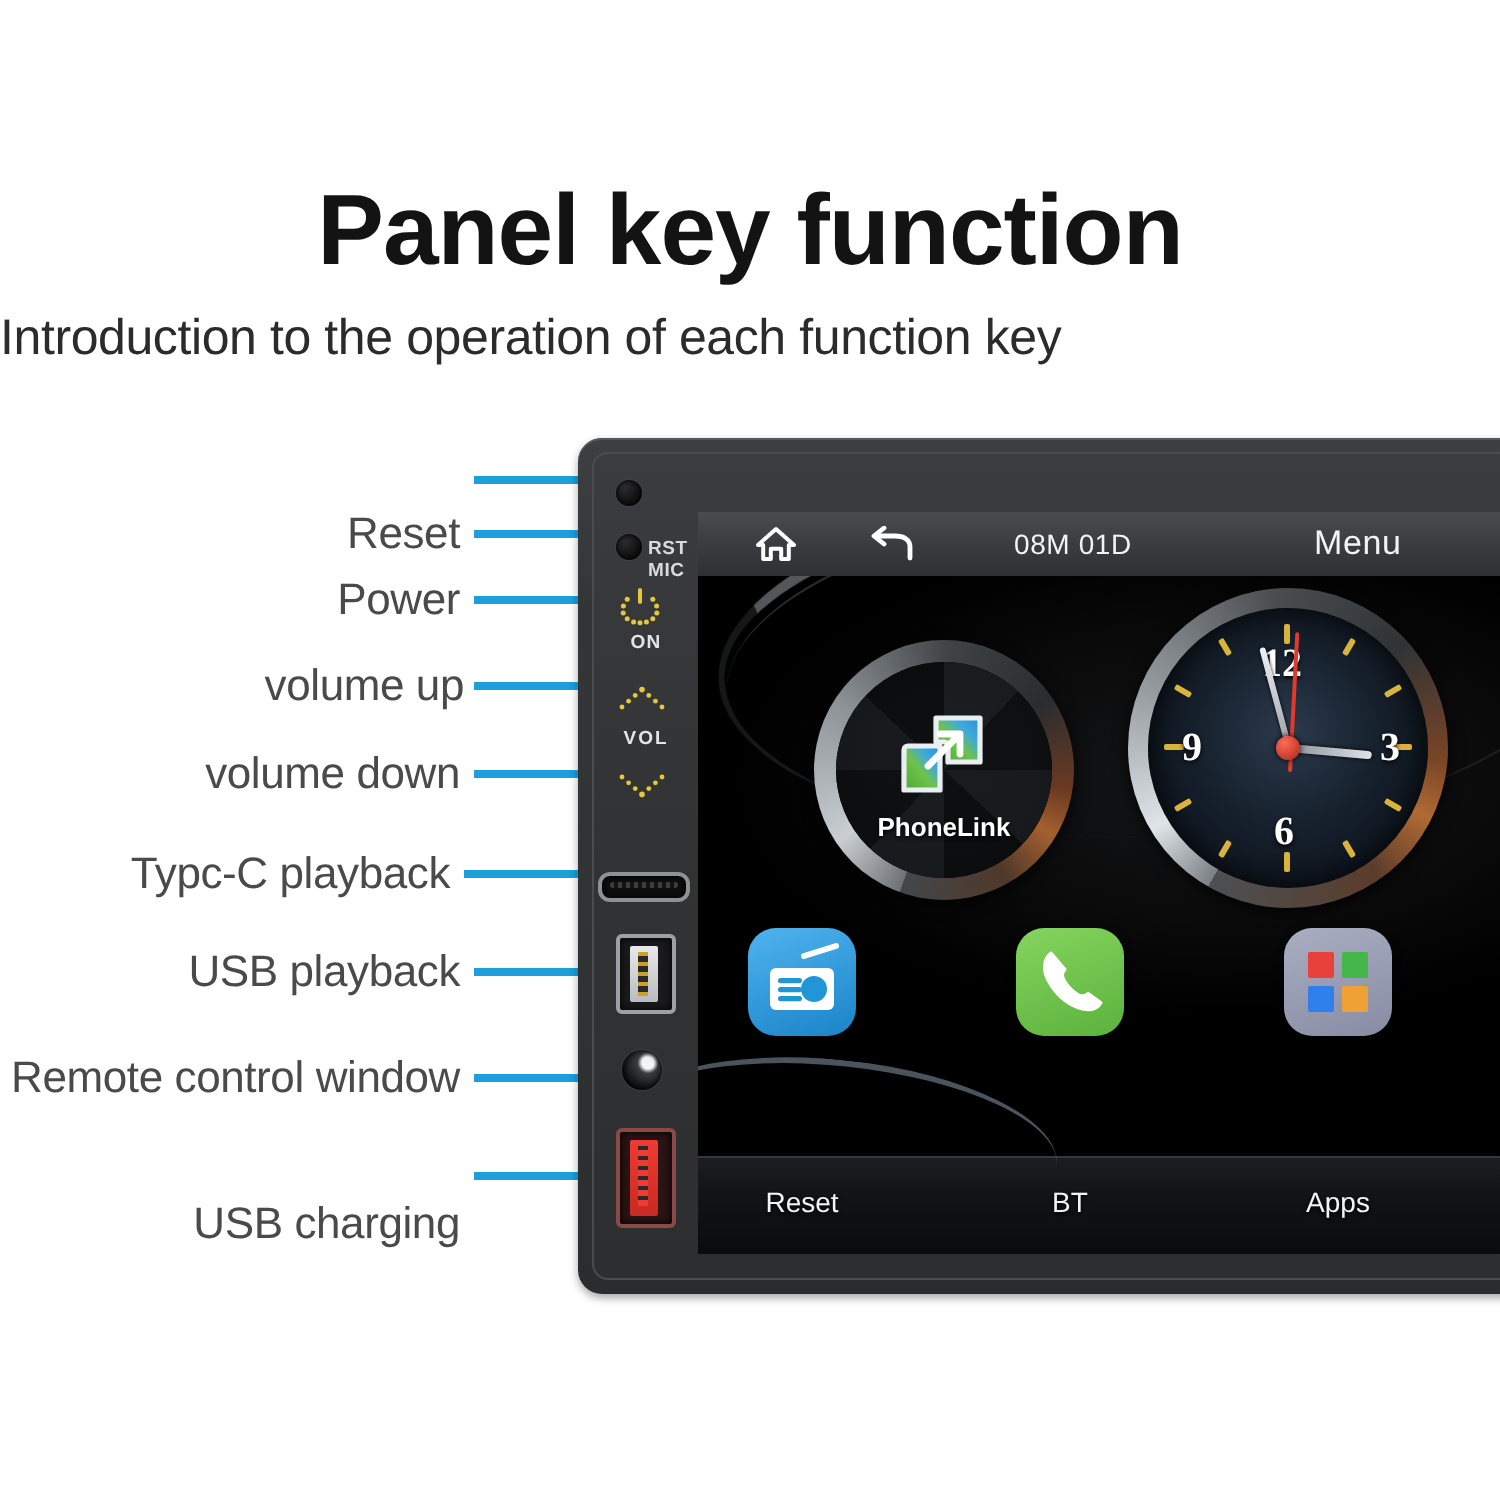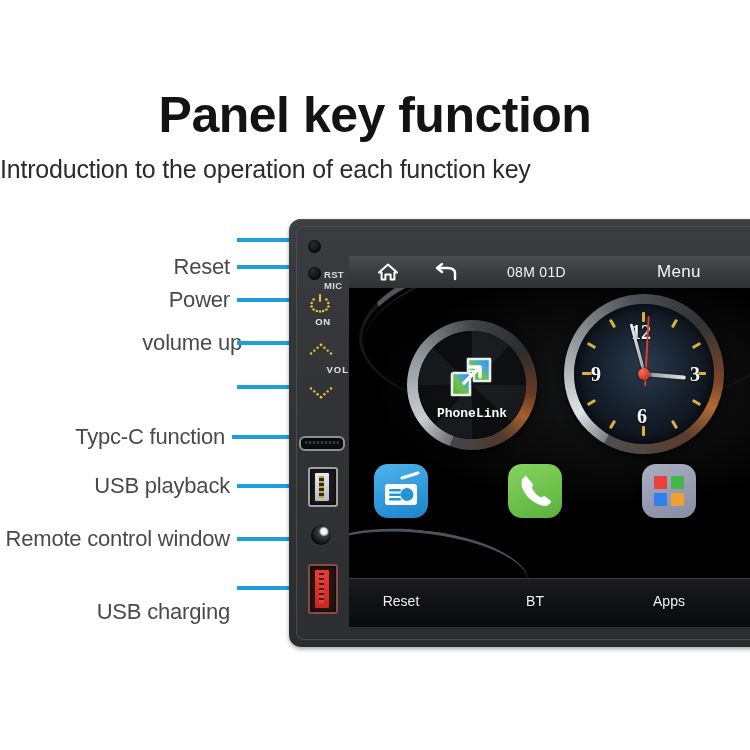--- a/index.html
+++ b/index.html
@@ -259,29 +259,32 @@
   <div class="callout" style="left:0;top:252px;width:230px;">
     <span class="clabel">Reset</span>
   </div>
   <div class="leader" style="left:237px;top:265px;width:58px;"></div>
 
   <div class="callout" style="left:0;top:285px;width:230px;">
     <span class="clabel">Power</span>
   </div>
   <div class="leader" style="left:237px;top:298px;width:58px;"></div>
 
-  <div class="callout" style="left:12px;top:328px;width:230px;text-decoration:underline;">
+  <div class="callout" style="left:2px;top:328px;width:230px;text-decoration:underline;">
     <span class="clabel">volume up</span>
   </div>
   <div class="leader" style="left:237px;top:341px;width:58px;"></div>
 
+  <div class="callout" style="left:0;top:372px;width:230px;">
+    <span class="clabel">volume down</span>
+  </div>
   <div class="leader" style="left:237px;top:385px;width:58px;"></div>
 
   <div class="callout" style="left:0;top:422px;width:225px;">
-    <span class="clabel">Typc-C function</span>
+    <span class="clabel">Typc-C playback</span>
   </div>
   <div class="leader" style="left:232px;top:435px;width:82px;"></div>
 
   <div class="callout" style="left:0;top:471px;width:230px;">
     <span class="clabel">USB playback</span>
   </div>
   <div class="leader" style="left:237px;top:484px;width:58px;"></div>
 
   <div class="callout" style="left:0;top:524px;width:230px;">
     <span class="clabel">Remote control window</span>
@@ -330,21 +333,21 @@
               <circle cx="3" cy="12.5" r="1.2"></circle>
               <circle cx="6.3" cy="9.6" r="1.2"></circle>
               <circle cx="9.6" cy="6.7" r="1.2"></circle>
               <circle cx="13" cy="3.8" r="1.4"></circle>
               <circle cx="16.4" cy="6.7" r="1.2"></circle>
               <circle cx="19.7" cy="9.6" r="1.2"></circle>
               <circle cx="23" cy="12.5" r="1.2"></circle>
             </g>
           </svg>
         </div>
-        <div class="led-label" style="left:0;top:137px;width:52px;letter-spacing:1px;text-align:right;">VOL</div>
+        <div class="led-label" style="left:0;top:137px;width:52px;letter-spacing:1px;">VOL</div>
 
         <div class="ledicon" style="left:11px;top:158px;">
           <svg width="28" height="16" viewBox="0 0 28 16">
             <g fill="#e8c63a">
               <circle cx="3" cy="3.5" r="1.2"></circle>
               <circle cx="6.3" cy="6.4" r="1.2"></circle>
               <circle cx="9.6" cy="9.3" r="1.2"></circle>
               <circle cx="13" cy="12.2" r="1.4"></circle>
               <circle cx="16.4" cy="9.3" r="1.2"></circle>
               <circle cx="19.7" cy="6.4" r="1.2"></circle>
@@ -384,21 +387,21 @@
             </svg>
           </span>
           <span class="sb-text" style="left:158px;">08M 01D</span>
           <span class="sb-text" style="left:308px;font-size:17px;">Menu</span>
         </div>
 
         <div class="wallpaper">
           <div class="swoosh"></div>
           <div class="swoosh2"></div>
 
-          <div class="gauge" style="left:58px;top:32px;width:130px;height:130px;font-family:Liberation Mono, monospace;">
+          <div class="gauge" style="left:58px;top:32px;width:130px;height:130px;">
             <div class="ring"></div>
             <div class="face">
               <div class="blades"></div>
             </div>
             <span class="pl-glyph" style="left:41px;top:33px;">
               <svg width="48" height="48" viewBox="0 0 48 48">
                 <defs>
                   <linearGradient id="plg" x1="0" y1="1" x2="1" y2="0">
                     <stop offset="0%" stop-color="#4aa832"></stop>
                     <stop offset="45%" stop-color="#6ec24a"></stop>

